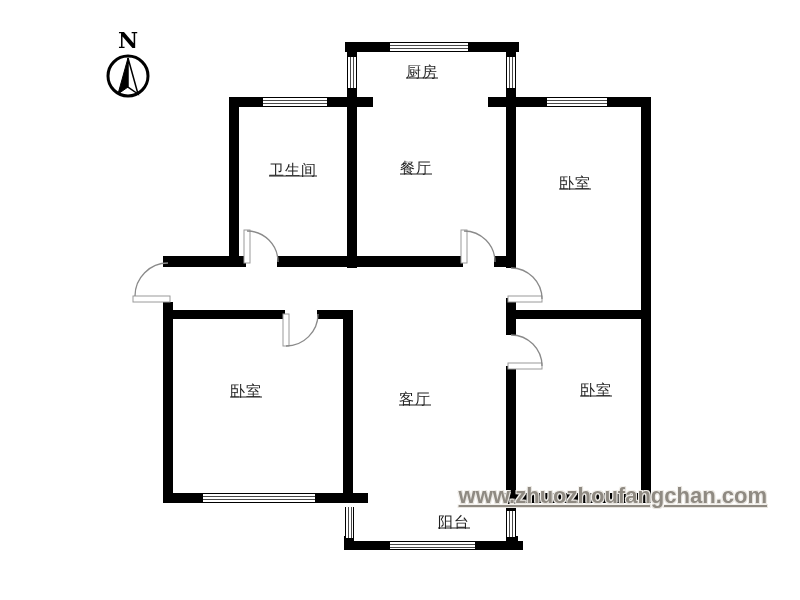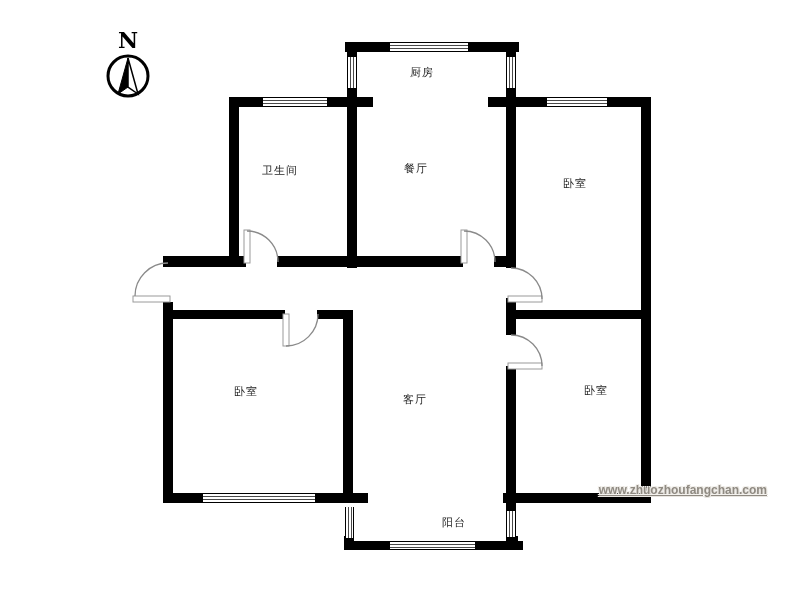--- a/index.html
+++ b/index.html
@@ -13,32 +13,32 @@
     border-top:1px solid #000; border-bottom:1px solid #000;
     background:linear-gradient(to bottom,#fff 0px,#fff 2px,#4a4a4a 2px,#4a4a4a 3px,#fff 3px,#fff 5px,#4a4a4a 5px,#4a4a4a 6px,#fff 6px);
   }
   .win-v {
     position:absolute; box-sizing:border-box;
     border-left:1px solid #000; border-right:1px solid #000;
     background:linear-gradient(to right,#fff 0px,#fff 2px,#4a4a4a 2px,#4a4a4a 3px,#fff 3px,#fff 5px,#4a4a4a 5px,#4a4a4a 6px,#fff 6px);
   }
   .room-label {
     position:absolute; transform:translate(-50%,-50%);
-    font-size:11px; color:#1f1f1f; letter-spacing:1px; white-space:nowrap;
+    font-size:15px; color:#1f1f1f; letter-spacing:1px; white-space:nowrap;text-decoration:underline;
   }
   .doors-overlay, .compass { position:absolute; }
   .wm-name {
     position:absolute; top:455px; right:88px;
     font-size:27px; font-weight:bold; letter-spacing:4px; color:#8f8a82;
     text-shadow:1px 1px 0 #e9e6e1,-1px -1px 0 #f4f2ee,1px -1px 0 #e9e6e1,-1px 1px 0 #e9e6e1;
     white-space:nowrap; z-index:6;
   }
   .wm-url {
     position:absolute; top:483px; right:33px;
-    font-size:12px; font-weight:bold; color:#8f8a82; text-decoration:underline;
+    font-size:22px; font-weight:bold; color:#8f8a82; text-decoration:underline;
     text-shadow:1px 1px 0 #e9e6e1,-1px -1px 0 #f4f2ee,1px -1px 0 #e9e6e1,-1px 1px 0 #e9e6e1;
     white-space:nowrap; z-index:6;
   }
   .z1 { z-index:1; } .z2 { z-index:2; } .z3 { z-index:3; } .z4 { z-index:4; }
 </style>
 </head>
 <body>
 
 <div class="plan">
 
@@ -95,21 +95,21 @@
   </svg>
 
   <svg class="compass z4" style="left:96px;top:26px" width="64" height="78" viewBox="0 0 64 78">
     <text x="32" y="22" text-anchor="middle" font-family="DejaVu Serif, serif" font-size="22" font-weight="bold" fill="#000">N</text>
     <circle cx="32" cy="50" r="20" fill="none" stroke="#000" stroke-width="3"></circle>
     <polygon points="32,32 22,68 32,61" fill="#000" stroke="#000" stroke-width="1"></polygon>
     <polygon points="32,32 32,61 42,68" fill="#fff" stroke="#000" stroke-width="1.5"></polygon>
   </svg>
 
   <span class="room-label z4" style="left:422px;top:72px">厨房</span>
-  <span class="room-label z4" style="left:280px;top:170px">卫生间</span>
+  <span class="room-label z4" style="left:293px;top:170px">卫生间</span>
   <span class="room-label z4" style="left:416px;top:168px">餐厅</span>
   <span class="room-label z4" style="left:575px;top:183px">卧室</span>
   <span class="room-label z4" style="left:246px;top:391px">卧室</span>
   <span class="room-label z4" style="left:415px;top:399px">客厅</span>
   <span class="room-label z4" style="left:596px;top:390px">卧室</span>
   <span class="room-label z4" style="left:454px;top:522px">阳台</span>
 
   <div class="wm-url">www.zhuozhoufangchan.com</div>
 
 </div>

